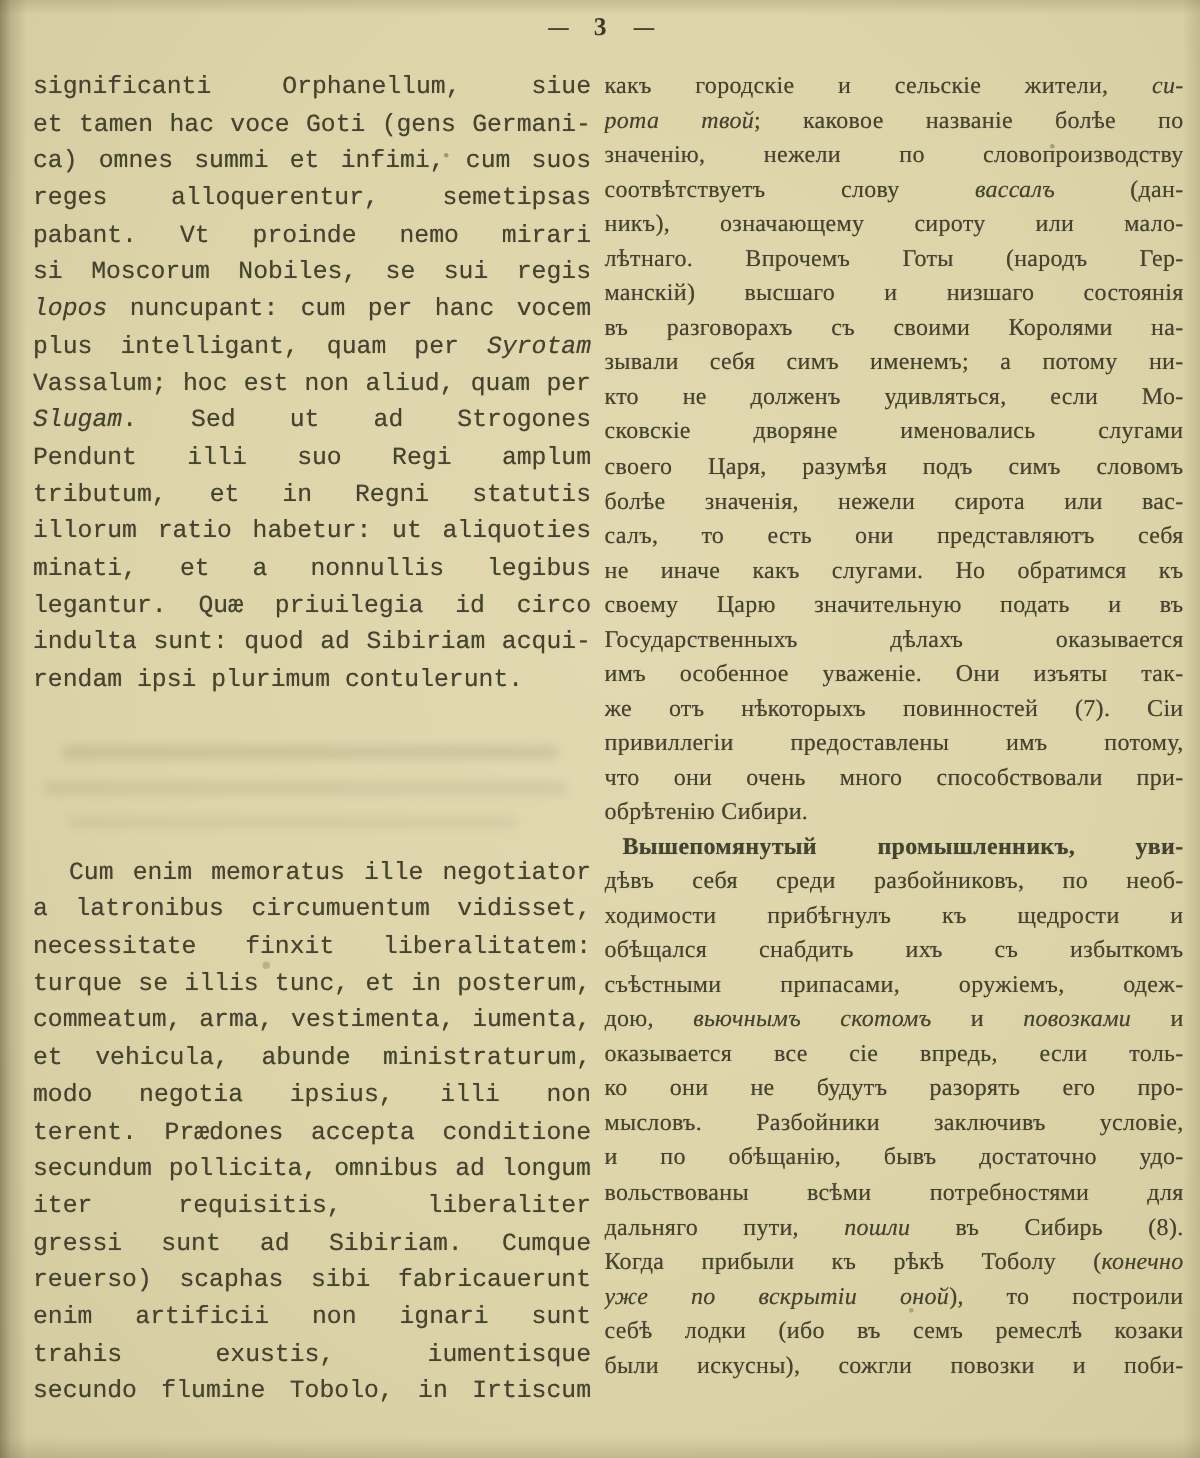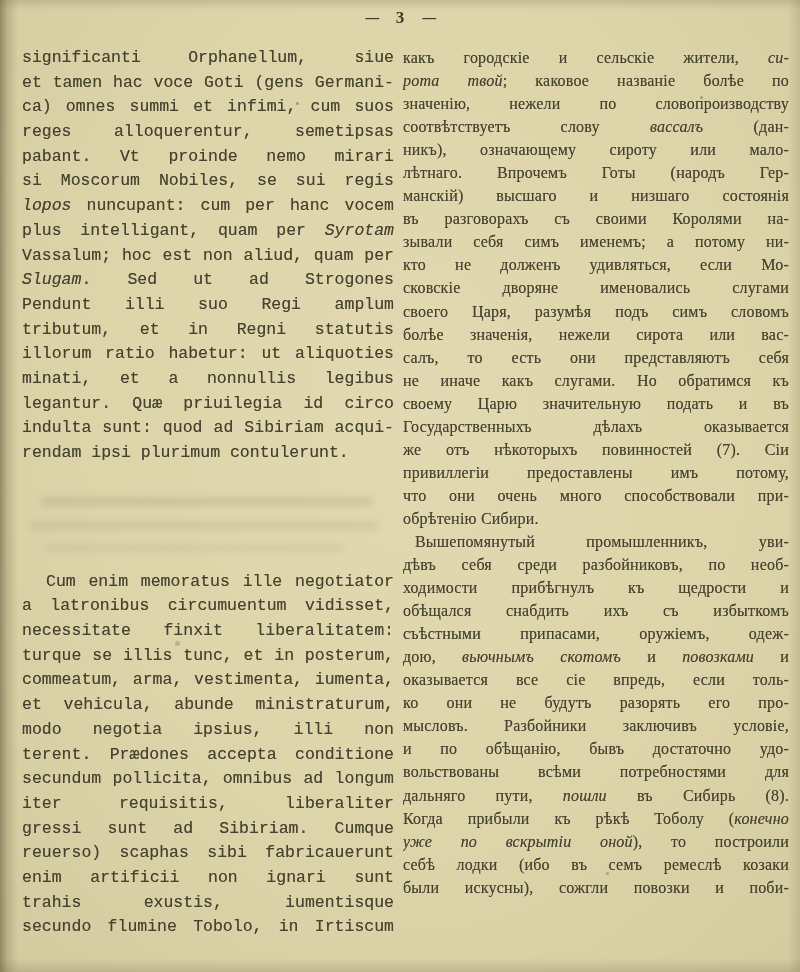--- a/index.html
+++ b/index.html
@@ -73,21 +73,21 @@
   .para .line {
     height: var(--lh);
     line-height: var(--lh);
     text-align: justify;
     text-align-last: justify;
     text-justify: inter-word;
     overflow: hidden;
   }
   .para.end-left .line:last-child { text-align-last: left; }
   .para.indent-lg .line:first-child { text-indent: 24px; }
-  .para.indent-sm .line:first-child { text-indent: 12px; }
+  .para.indent-sm .line:first-child { text-indent: 12px; font-weight: bold; }
   .col-left .para-2 { margin-top: 104px; }
   
   .smudge {
     position: absolute;
     background: rgba(125,118,88,0.18);
     filter: blur(3px);
     border-radius: 2px;
     pointer-events: none;
   }
   .smudge.s1 { left: 42px;  top: 497px; width: 330px; height: 9px; }
@@ -167,20 +167,21 @@
         <div class="line">въ разговорахъ съ своими Королями на-</div>
         <div class="line">зывали себя симъ именемъ; а потому ни-</div>
         <div class="line">кто не долженъ удивляться, если Мо-</div>
         <div class="line">сковскіе дворяне именовались слугами</div>
         <div class="line">своего Царя, разумѣя подъ симъ словомъ</div>
         <div class="line">болѣе значенія, нежели сирота или вас-</div>
         <div class="line">салъ, то есть они представляютъ себя</div>
         <div class="line">не иначе какъ слугами. Но обратимся къ</div>
         <div class="line">своему Царю значительную подать и въ</div>
         <div class="line">Государственныхъ дѣлахъ оказывается</div>
+        <div class="line">имъ особенное уваженіе. Они изъяты так-</div>
         <div class="line">же отъ нѣкоторыхъ повинностей (7). Сіи</div>
         <div class="line">привиллегіи предоставлены имъ потому,</div>
         <div class="line">что они очень много способствовали при-</div>
         <div class="line">обрѣтенію Сибири.</div>
       </div>
     <div class="para para-2 indent-sm">
         <div class="line">Вышепомянутый промышленникъ, уви-</div>
         <div class="line">дѣвъ себя среди разбойниковъ, по необ-</div>
         <div class="line">ходимости прибѣгнулъ къ щедрости и</div>
         <div class="line">обѣщался снабдить ихъ съ избыткомъ</div>

